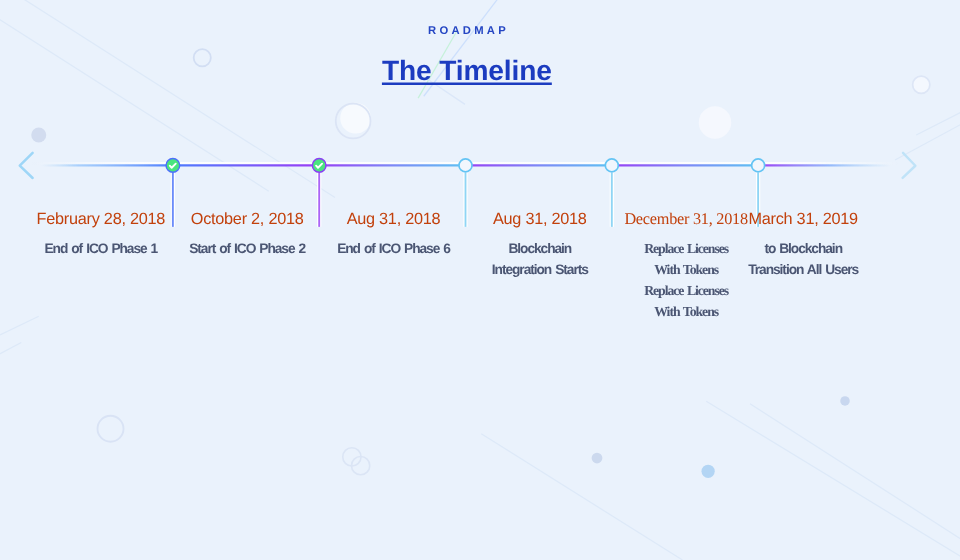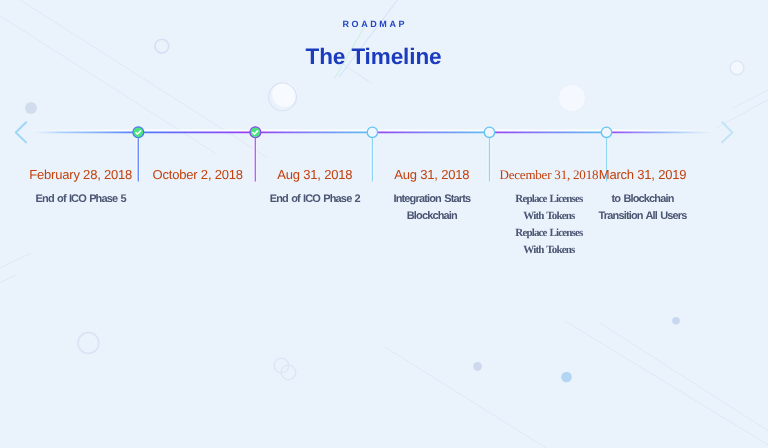--- a/index.html
+++ b/index.html
@@ -6,21 +6,21 @@
   html,body{margin:0;padding:0;}
   body{width:768px;height:448px;overflow:hidden;background:#eaf2fc;
        font-family:"Liberation Sans",sans-serif;
        -webkit-font-smoothing:antialiased;text-rendering:geometricPrecision;}
   #page{position:relative;width:768px;height:448px;overflow:hidden;background:#eaf2fc;}
   #bg{position:absolute;left:0;top:0;width:768px;height:448px;}
 
   .hdr{position:absolute;left:0;width:747px;text-align:center;transform:translateZ(0);}
   #kicker{top:18.5px;font-size:9px;font-weight:700;letter-spacing:2.6px;
           color:#2546c3;text-indent:2.6px;}
-  #title{top:44px;font-size:22.5px;font-weight:700;color:#1c3cc0;letter-spacing:-0.1px;}
+  #title{top:44px;font-size:22.5px;font-weight:700;color:#1c3cc0;letter-spacing:-0.1px;text-decoration:underline;}
 
   #tl{position:absolute;left:0;top:0;width:768px;height:448px;}
 
   .col{position:absolute;top:167.8px;transform:translateZ(0);width:117px;text-align:center;}
   .date{font-size:13px;color:#c2410c;line-height:14px;white-space:nowrap;letter-spacing:-0.2px;}
   .label{margin-top:9.3px;font-size:11px;font-weight:700;color:#4b5673;line-height:17px;letter-spacing:-0.85px;word-spacing:1.0px;}
 </style>
 </head>
 <body>
 
@@ -144,37 +144,40 @@
       </g>
 
     <path id="prev-arrow" d="M 26.1 122.3 L 15.8 132.5 L 26.1 142.4" fill="none" stroke="#9ed6f7" stroke-width="2.0" stroke-linecap="round" stroke-linejoin="round"></path>
     <path id="next-arrow" d="M 722.4 122.3 L 732.3 132.6 L 722.1 142.3" fill="none" stroke="#c0e3f8" stroke-width="1.95" stroke-linecap="round" stroke-linejoin="round"></path>
   </svg>
 
   <div id="cols">
       <div class="col" style="left: 22.2px; width: 117px;">
         <div class="date">February 28, 2018</div>
         <div class="label">
-          <div>End of ICO Phase 5</div>
+          <div>End of ICO Phase 1</div>
         </div>
       </div>
       <div class="col" style="left: 139.2px; width: 117.1px;">
         <div class="date">October 2, 2018</div>
+        <div class="label">
+          <div>Start of ICO Phase 2</div>
+        </div>
       </div>
       <div class="col" style="left: 256.3px; width: 117px;">
         <div class="date">Aug 31, 2018</div>
         <div class="label">
-          <div>End of ICO Phase 2</div>
+          <div>End of ICO Phase 6</div>
         </div>
       </div>
       <div class="col" style="left: 373.3px; width: 117.1px;">
         <div class="date">Aug 31, 2018</div>
         <div class="label">
+          <div>Blockchain</div>
           <div>Integration Starts</div>
-          <div>Blockchain</div>
         </div>
       </div>
       <div class="col" style="left: 490.4px; width: 117px; font-family: Liberation Serif, serif;">
         <div class="date">December 31, 2018</div>
         <div class="label">
           <div>Replace Licenses</div>
           <div>With Tokens</div>
           <div>Replace Licenses</div>
           <div>With Tokens</div>
         </div>

